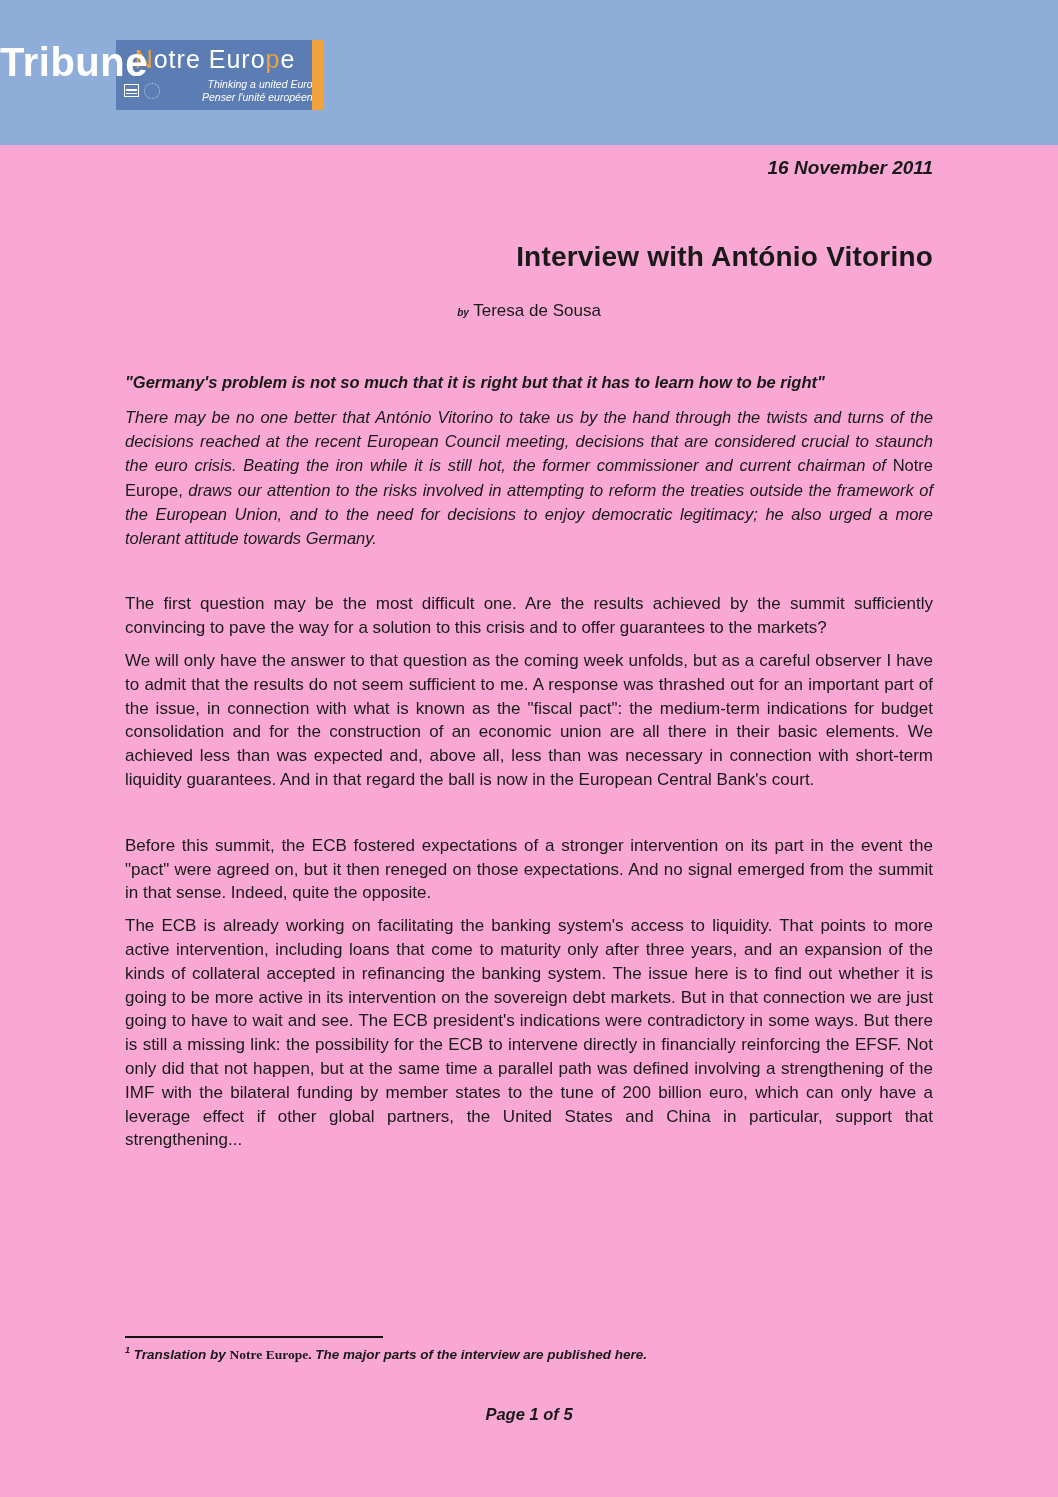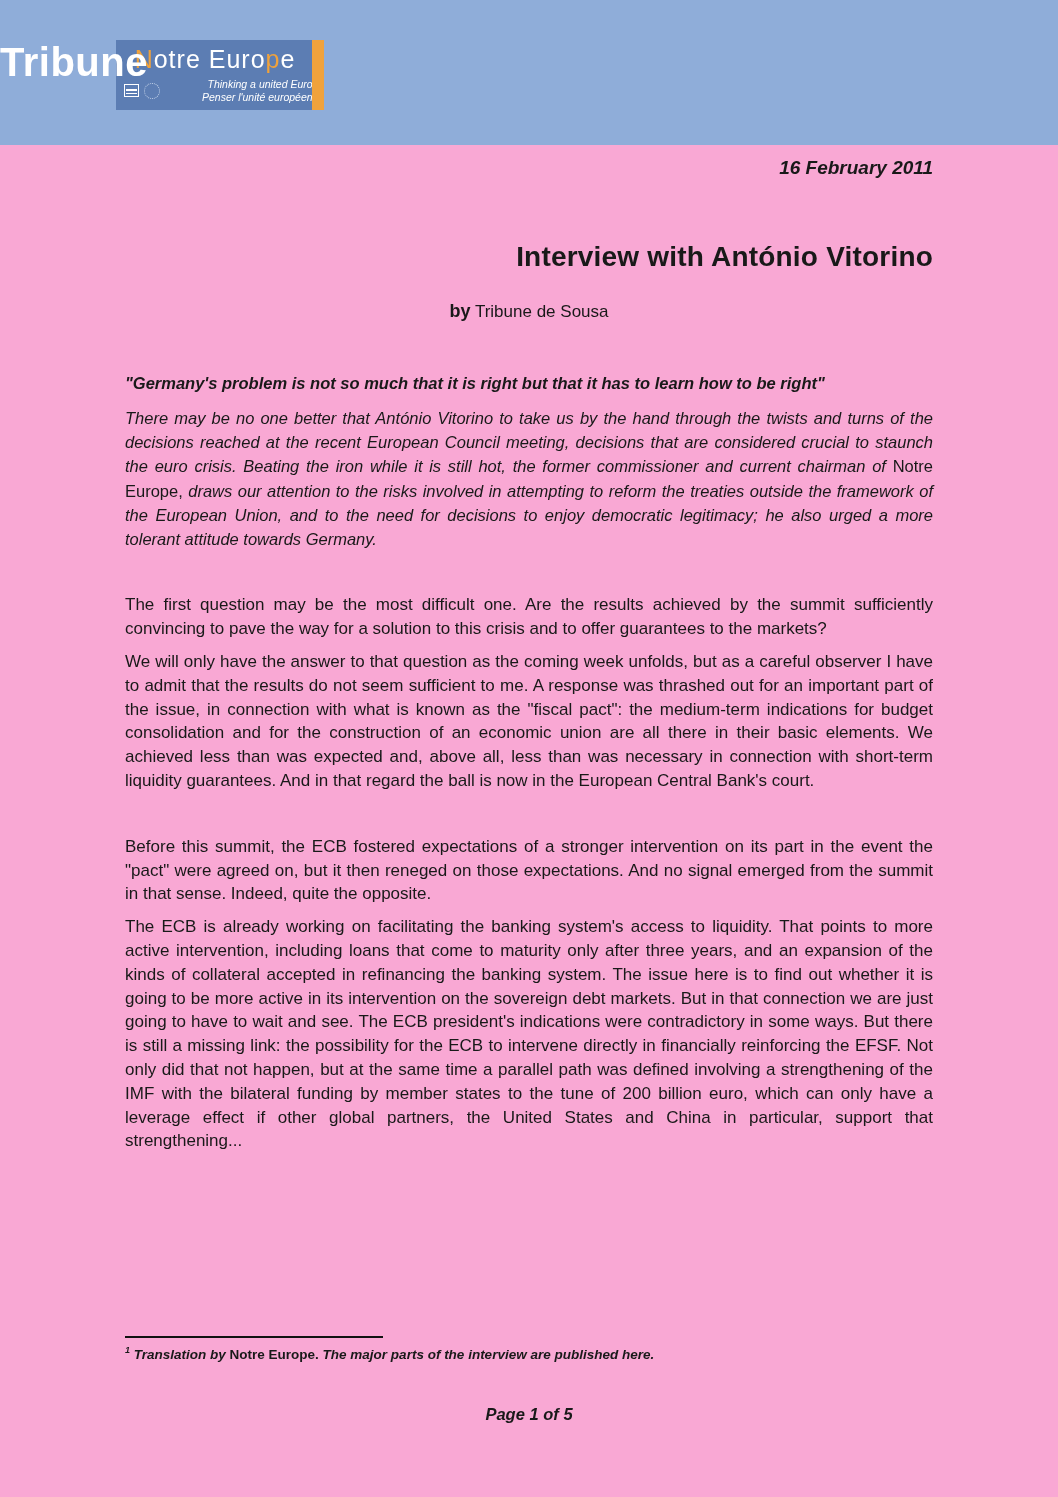--- a/index.html
+++ b/index.html
@@ -58,21 +58,21 @@
   .content { position: absolute; left: 125px; width: 808px; top: 145px; }
   .date-line {
     text-align: right; font-weight: 700; font-style: italic;
     font-size: 19px; margin-top: 12px;
   }
   .doc-title {
     text-align: right; font-weight: 700; font-size: 28px; margin-top: 62px;
     letter-spacing: .2px;
   }
   .byline { text-align: center; margin-top: 28px; font-size: 17px; }
-  .byline .by { font-weight: 700; font-size: 18px; }
+  .byline .by { font-style: italic; font-weight: 700; font-size: 10px; }
   .published {
     text-align: center; margin-top: 24px; font-size: 15px;
     font-weight: 700; font-style: italic; line-height: 1.55;
   }
   .published .plain { font-style: normal; }
   .published sup { font-size: 10px; font-style: italic; }
 
   .quote {
     margin-top: 50px; font-weight: 700; font-style: italic; font-size: 16.5px;
     line-height: 1.45; text-align: justify;
@@ -91,21 +91,21 @@
     margin-top: 9px; font-size: 17px; line-height: 1.4; text-align: justify;
   }
 
   
   .footnote-block { position: absolute; left: 125px; top: 1336px; width: 808px; }
   .footnote-rule { width: 258px; border-top: 2px solid #111; margin-bottom: 6px; }
   .footnote {
     font-size: 13.5px; font-style: italic; font-weight: 600; line-height: 1.35;
   }
   .footnote sup { font-size: 9px; }
-  .footnote .plain { font-style: normal; font-weight: 600; }
+  .footnote .plain { font-style: normal; font-weight: 600; font-family: Liberation Serif, serif; }
   .page-footer {
     position: absolute; left: 0; right: 0; top: 1405px; text-align: center;
     font-weight: 700; font-style: italic; font-size: 16.5px;
   }
 </style>
 </head>
 <body>
 
 <div class="page">
 
@@ -122,27 +122,27 @@
           <div>Thinking a united Europe</div>
           <div>Penser l'unité européenne</div>
         </div>
       </div>
     </div>
     <div class="banner-title">Tribune</div>
   </div>
 
   <div class="content">
 
-    <div class="date-line">16 February 2011</div>
+    <div class="date-line">16 November 2011</div>
 
     <h1 class="doc-title">Interview with António Vitorino</h1>
 
     <div class="byline">
       <span class="by">by</span>
-      <span>Tribune de Sousa</span>
+      <span>Teresa de Sousa</span>
     </div>
 
     <div class="published">
     </div>
 
     <p class="quote">"Germany's problem is not so much that it is right but that it has to learn how to be right"</p>
 
     <p class="intro">
       <span>There may be no one better that António Vitorino to take us by the hand through the twists and turns of the decisions reached at the recent European Council meeting, decisions that are considered crucial to staunch the euro crisis. Beating the iron while it is still hot, the former commissioner and current chairman of</span>
       <span class="plain">Notre Europe,</span>

